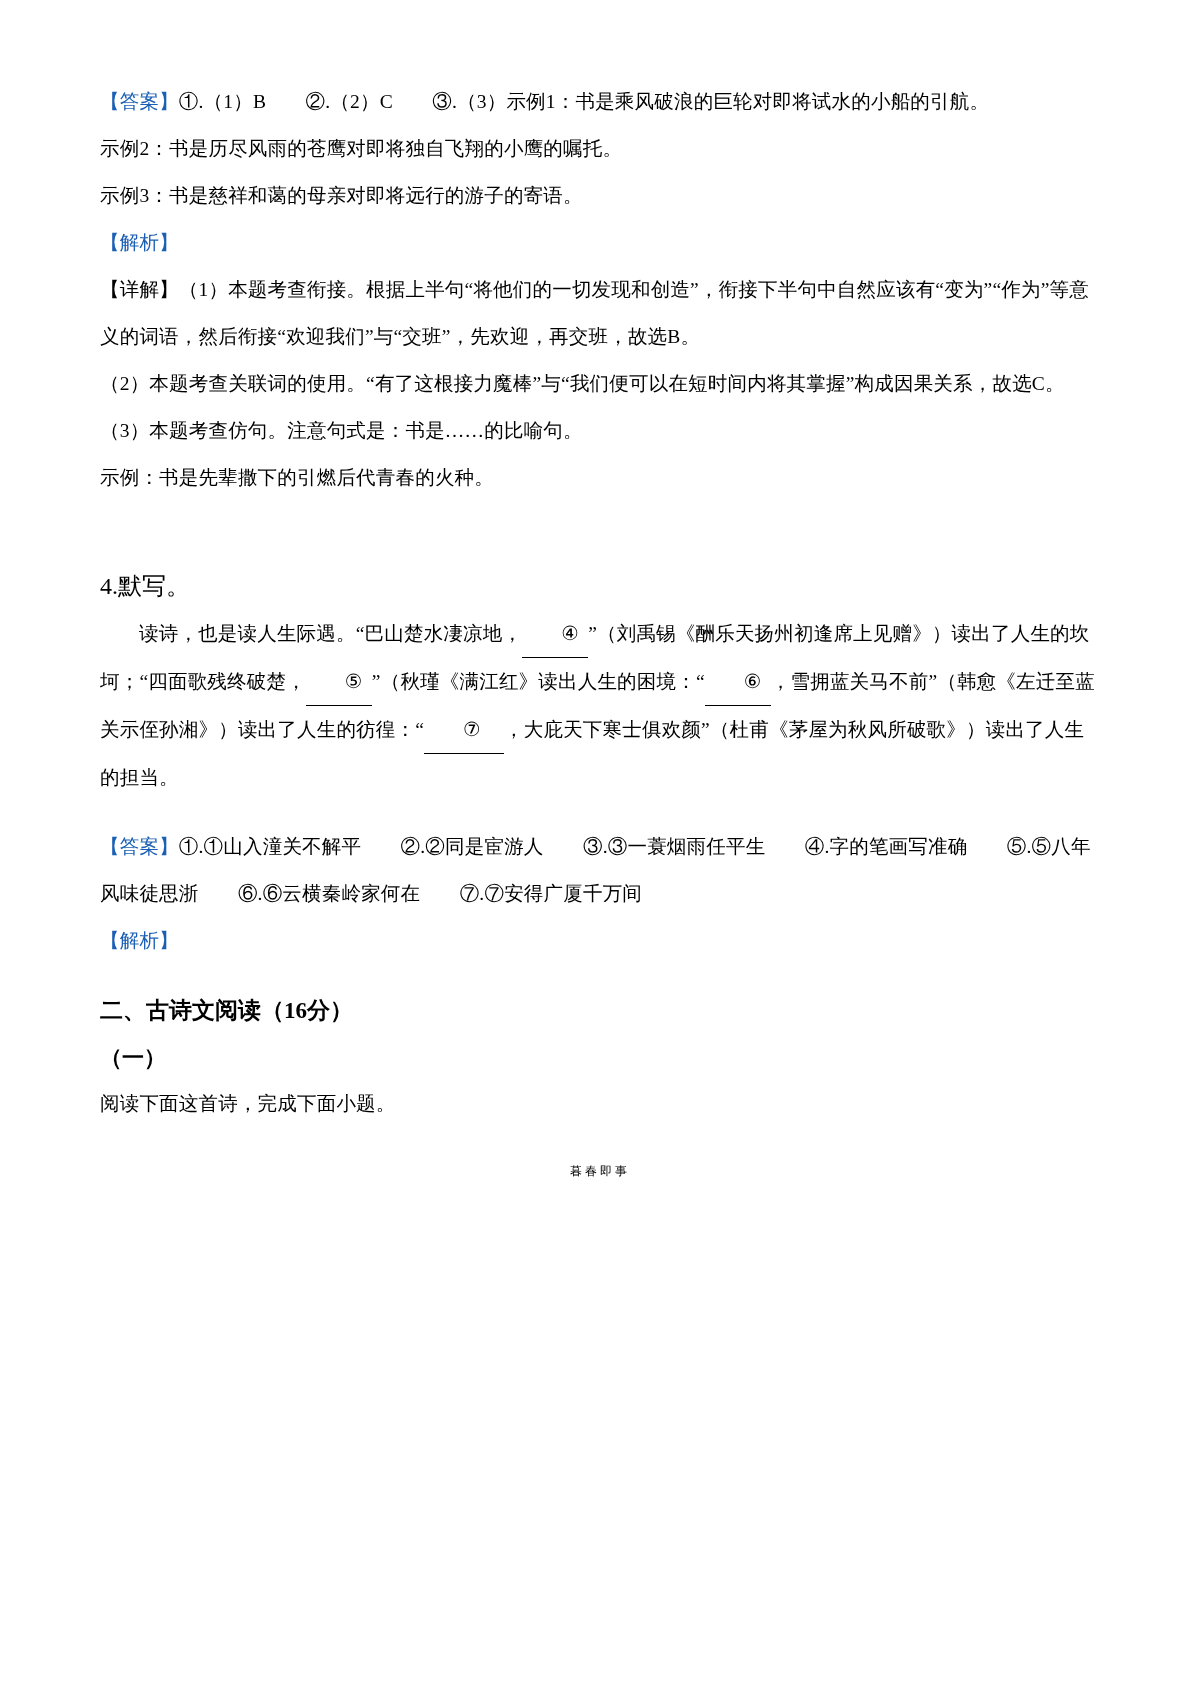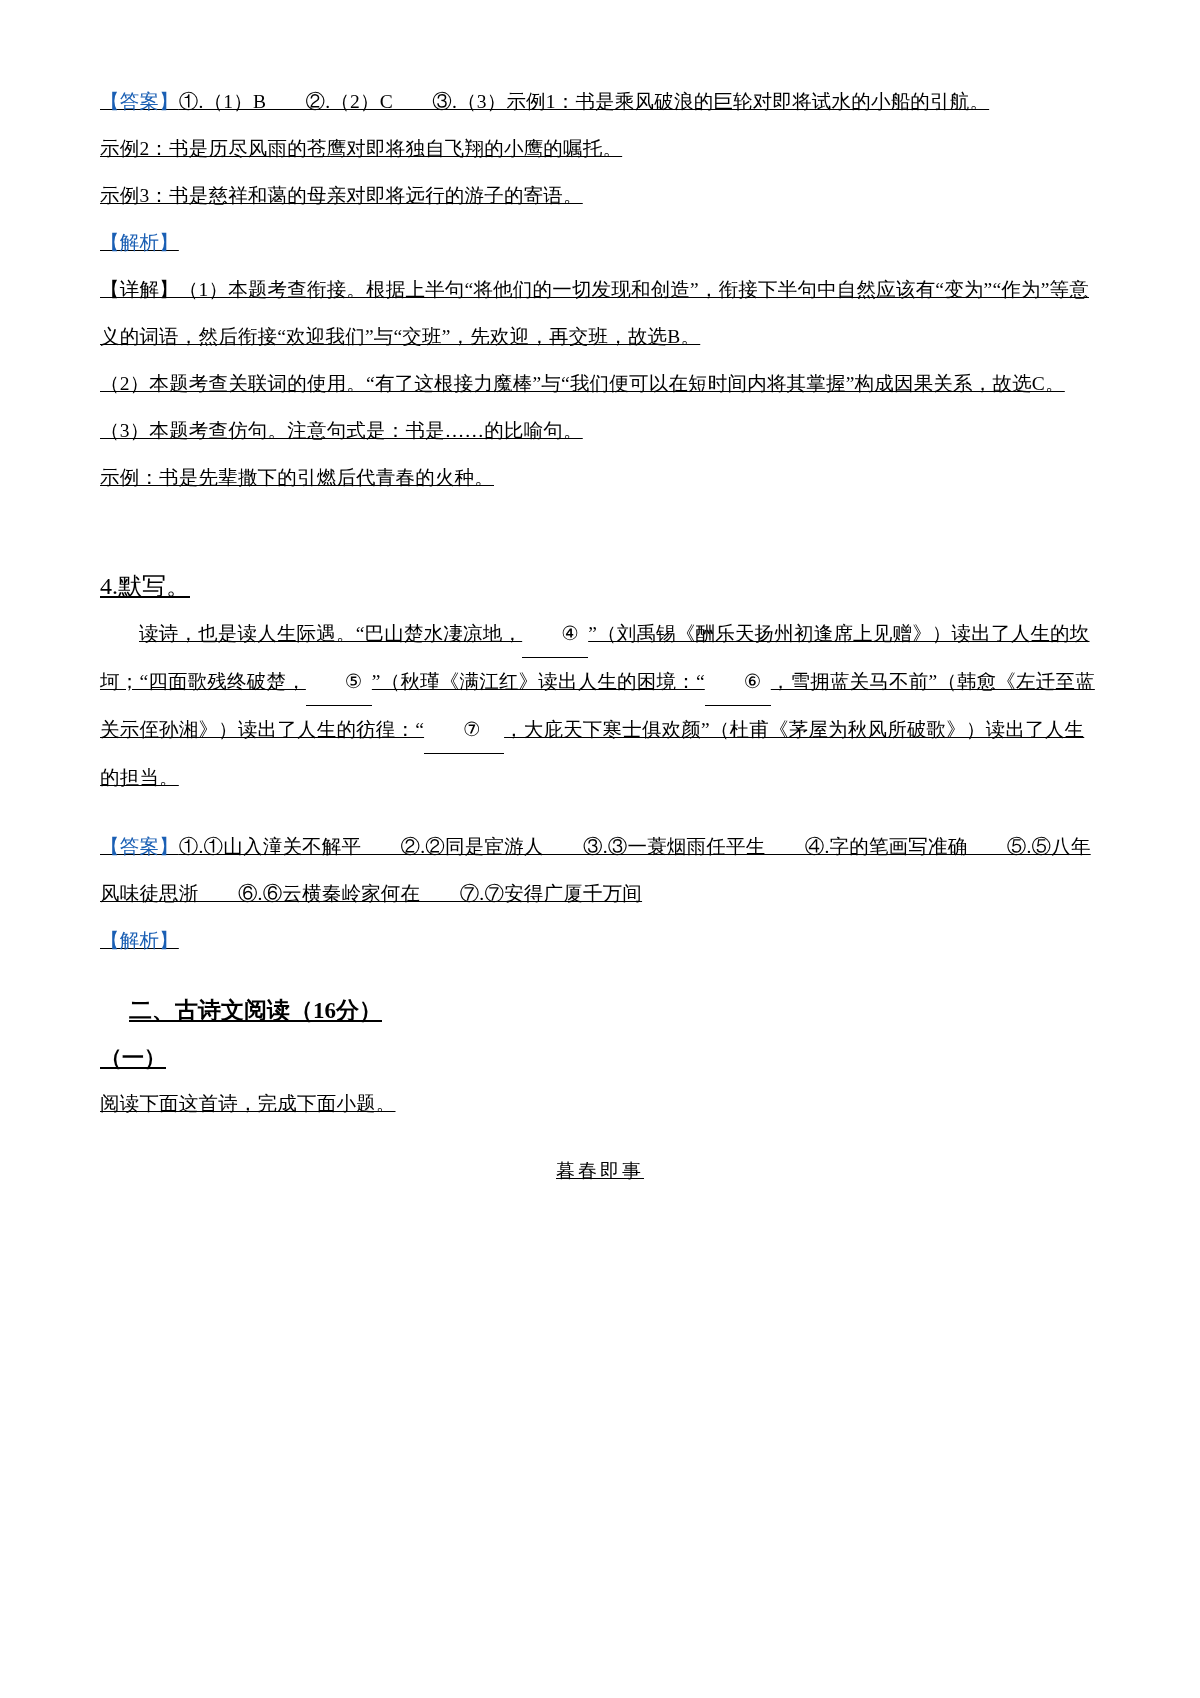--- a/index.html
+++ b/index.html
@@ -13,21 +13,20 @@
     font-family: "Liberation Serif", "DejaVu Serif", serif;
     color: #000000;
     position: relative;
   }
   .page {
     box-sizing: border-box;
     width: 1200px;
     height: 1698px;
     padding: 78px 100px 0 100px;
     position: relative;
-    text-decoration: underline;
   }
   .line {
     font-size: 19.5px;
     line-height: 47px;
     letter-spacing: 0.2px;
     white-space: pre-wrap;
   }
   .indent2 { text-indent: 39px; }
   .tag {
     color: #1a5fb4;
@@ -41,30 +40,29 @@
     border-bottom: 1px solid #000;
     vertical-align: baseline;
   }
   .blank-ul.wide { min-width: 80px; }
   .circled { font-size: 19.5px; }
   .sec-head {
     font-size: 23px;
     font-weight: bold;
     line-height: 50px;
     font-family: "Liberation Serif", "DejaVu Serif", serif;
-    margin-left: 29px;
   }
   .sub-head {
     font-size: 22px;
     font-weight: bold;
     line-height: 44px;
   }
   .poem-title {
     text-align: center;
-    font-size: 19px;
+    font-size: 12px;
     line-height: 44px;
     letter-spacing: 3px;
   }
   .q-num {
     font-size: 24px;
     line-height: 47px;
   }
 </style>
 </head>
 <body>

